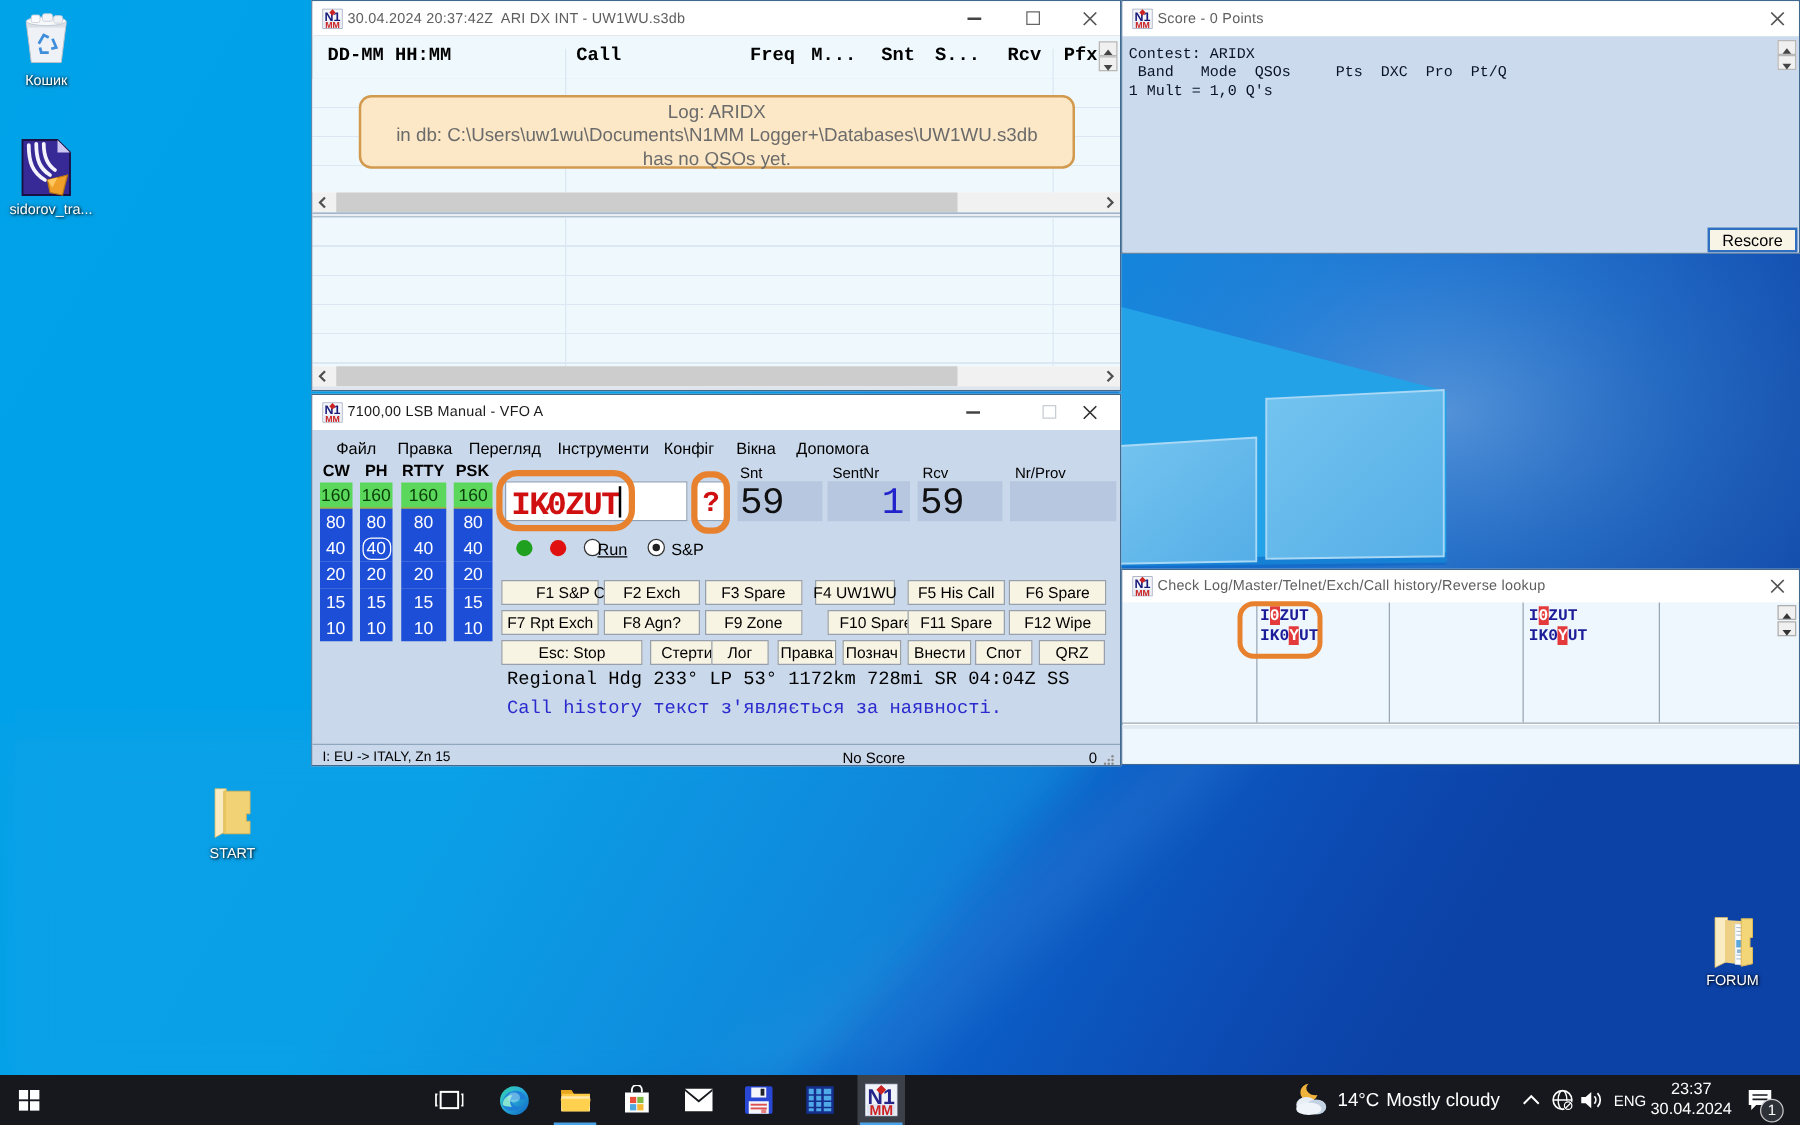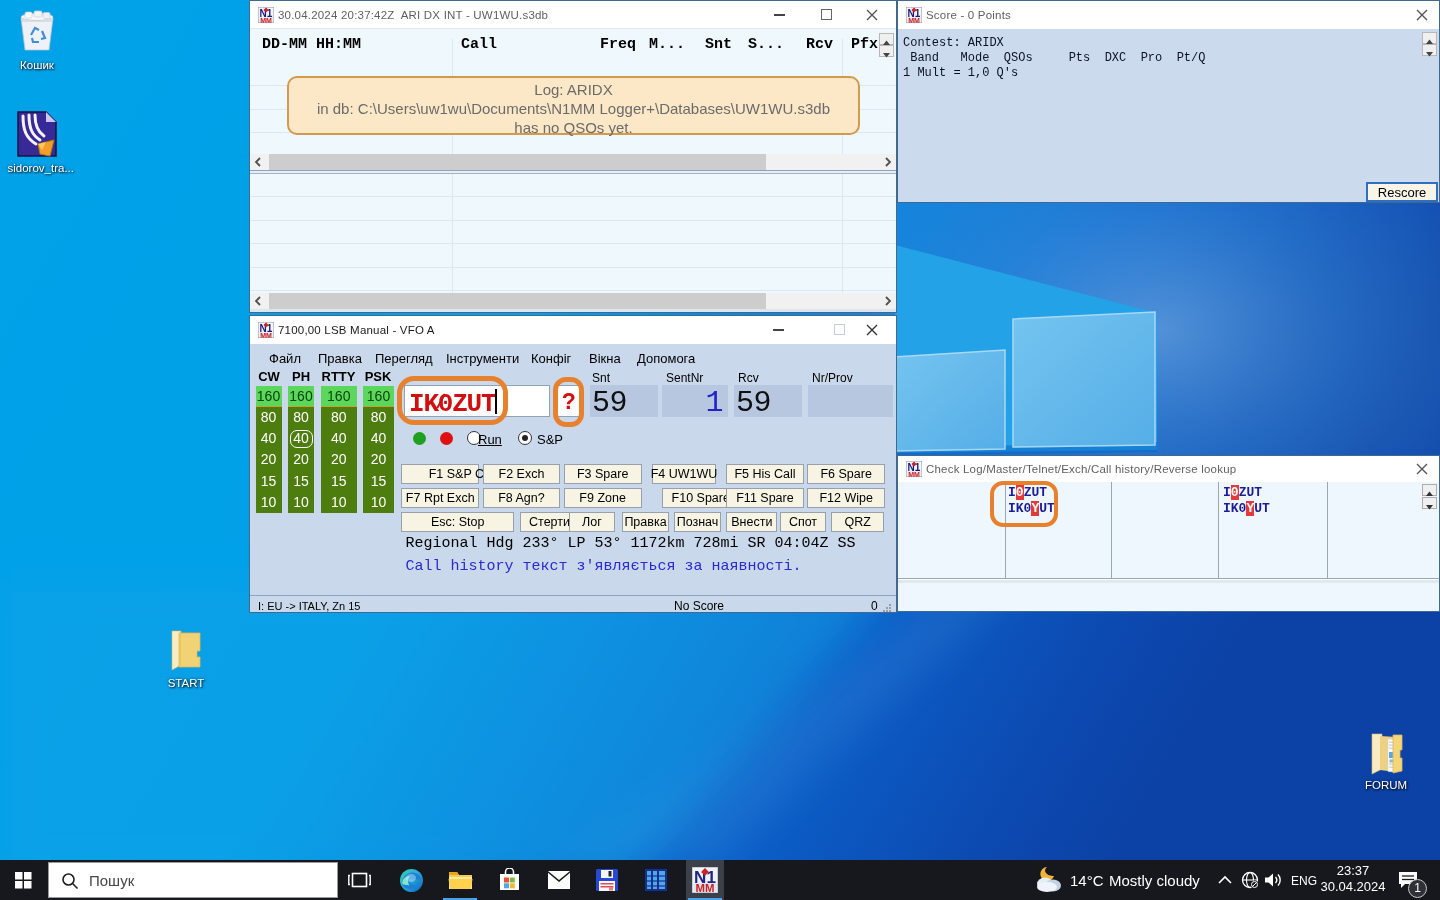--- a/index.html
+++ b/index.html
@@ -10,21 +10,21 @@
 .win { position:absolute; background:#fff; border:1px solid #41688e; }
 .tbar { position:absolute; left:0; top:0; right:0; height:28px; background:#fff; }
 .ttext { position:absolute; left:28px; top:8px; font-size:11.5px; color:#5f5f5f; white-space:nowrap; letter-spacing:0.2px; }
 .mono { font-family:"Liberation Mono", monospace; }
 .icolabel { position:absolute; color:#fff; font-size:11.5px; text-align:center; text-shadow:1px 1px 2px rgba(0,0,0,.85), 0 0 3px rgba(0,0,0,.6); }
 .fbtn { position:absolute; background:#f8f4e3; border:1px solid #98a1ab; font-size:12.5px; color:#000; display:flex; align-items:center; justify-content:center; white-space:nowrap; }
 .anno { position:absolute; border:5px solid #e8812d; border-radius:15px; }
 .gridline-v { position:absolute; width:1px; background:#dbe8f3; }
 .bandcol i, .bandcol b { display:block; height:21.25px; line-height:21.5px; text-align:center; font-style:normal; font-weight:normal; font-size:14px; position:relative; }
 .bandcol i { background:#5bd75b; color:#073f07; border-bottom:1px solid #c8a030; }
-.bandcol b { background:#4d7c0f; color:#fff; }
+.bandcol b { background:#1d4ed8; color:#fff; }
 .selb::after { content:""; position:absolute; left:1.5px; top:1.5px; right:1.5px; bottom:1.5px; border:1.4px solid #fff; border-radius:7px; }
 </style>
 </head>
 <body>
 <div id="desk">
   <svg width="1440" height="860" style="position:absolute;left:0;top:0">
     <defs>
       <linearGradient id="bgGrad" x1="0%" y1="0%" x2="100%" y2="35%">
         <stop offset="0%" stop-color="#00a2e8"></stop>
         <stop offset="45%" stop-color="#01a0e8"></stop>
@@ -383,27 +383,20 @@
 
 <div class="abs" id="taskbar" style="left:0; top:860px; width:1440px; height:40px; background:#16181d;">
 
   <svg class="abs" style="left:15px;top:12px" width="17" height="17">
       <rect x="0" y="0" width="7.5" height="7.5" fill="#fff"></rect>
       <rect x="9" y="0" width="7.5" height="7.5" fill="#fff"></rect>
       <rect x="0" y="9" width="7.5" height="7.5" fill="#fff"></rect>
       <rect x="9" y="9" width="7.5" height="7.5" fill="#fff"></rect>
     </svg>
 
-  <div class="abs" style="left:48px;top:2px;width:290px;height:36px;background:#fff;border:1px solid #9a9a9a;">
-    <svg class="abs" style="left:12px;top:9px" width="18" height="18" viewBox="0 0 18 18">
-        <circle cx="7.5" cy="7.5" r="5.5" fill="none" stroke="#1f1f1f" stroke-width="1.6"></circle>
-        <line x1="11.8" y1="11.8" x2="16.5" y2="16.5" stroke="#1f1f1f" stroke-width="1.6"></line>
-      </svg>
-    <span class="abs" style="left:40px;top:9px;font-size:15px;color:#474747;">Пошук</span>
-  </div>
 
   <svg class="abs" style="left:348px;top:9px" width="23" height="22" viewBox="0 0 23 22">
     <rect x="4.5" y="4.5" width="14" height="13" fill="none" stroke="#fff" stroke-width="1.6"></rect>
     <path d="M2 6.5 L0.8 6.5 L0.8 15.5 L2 15.5 M21 6.5 L22.2 6.5 L22.2 15.5 L21 15.5" stroke="#fff" stroke-width="1.4" fill="none"></path>
   </svg>
 
   <svg class="abs" style="left:399px;top:8px" width="25" height="25" viewBox="0 0 25 25">
     <defs>
         <linearGradient id="eg1" x1="0" y1="0" x2="1" y2="1">
           <stop offset="0" stop-color="#35d2a2"></stop>

